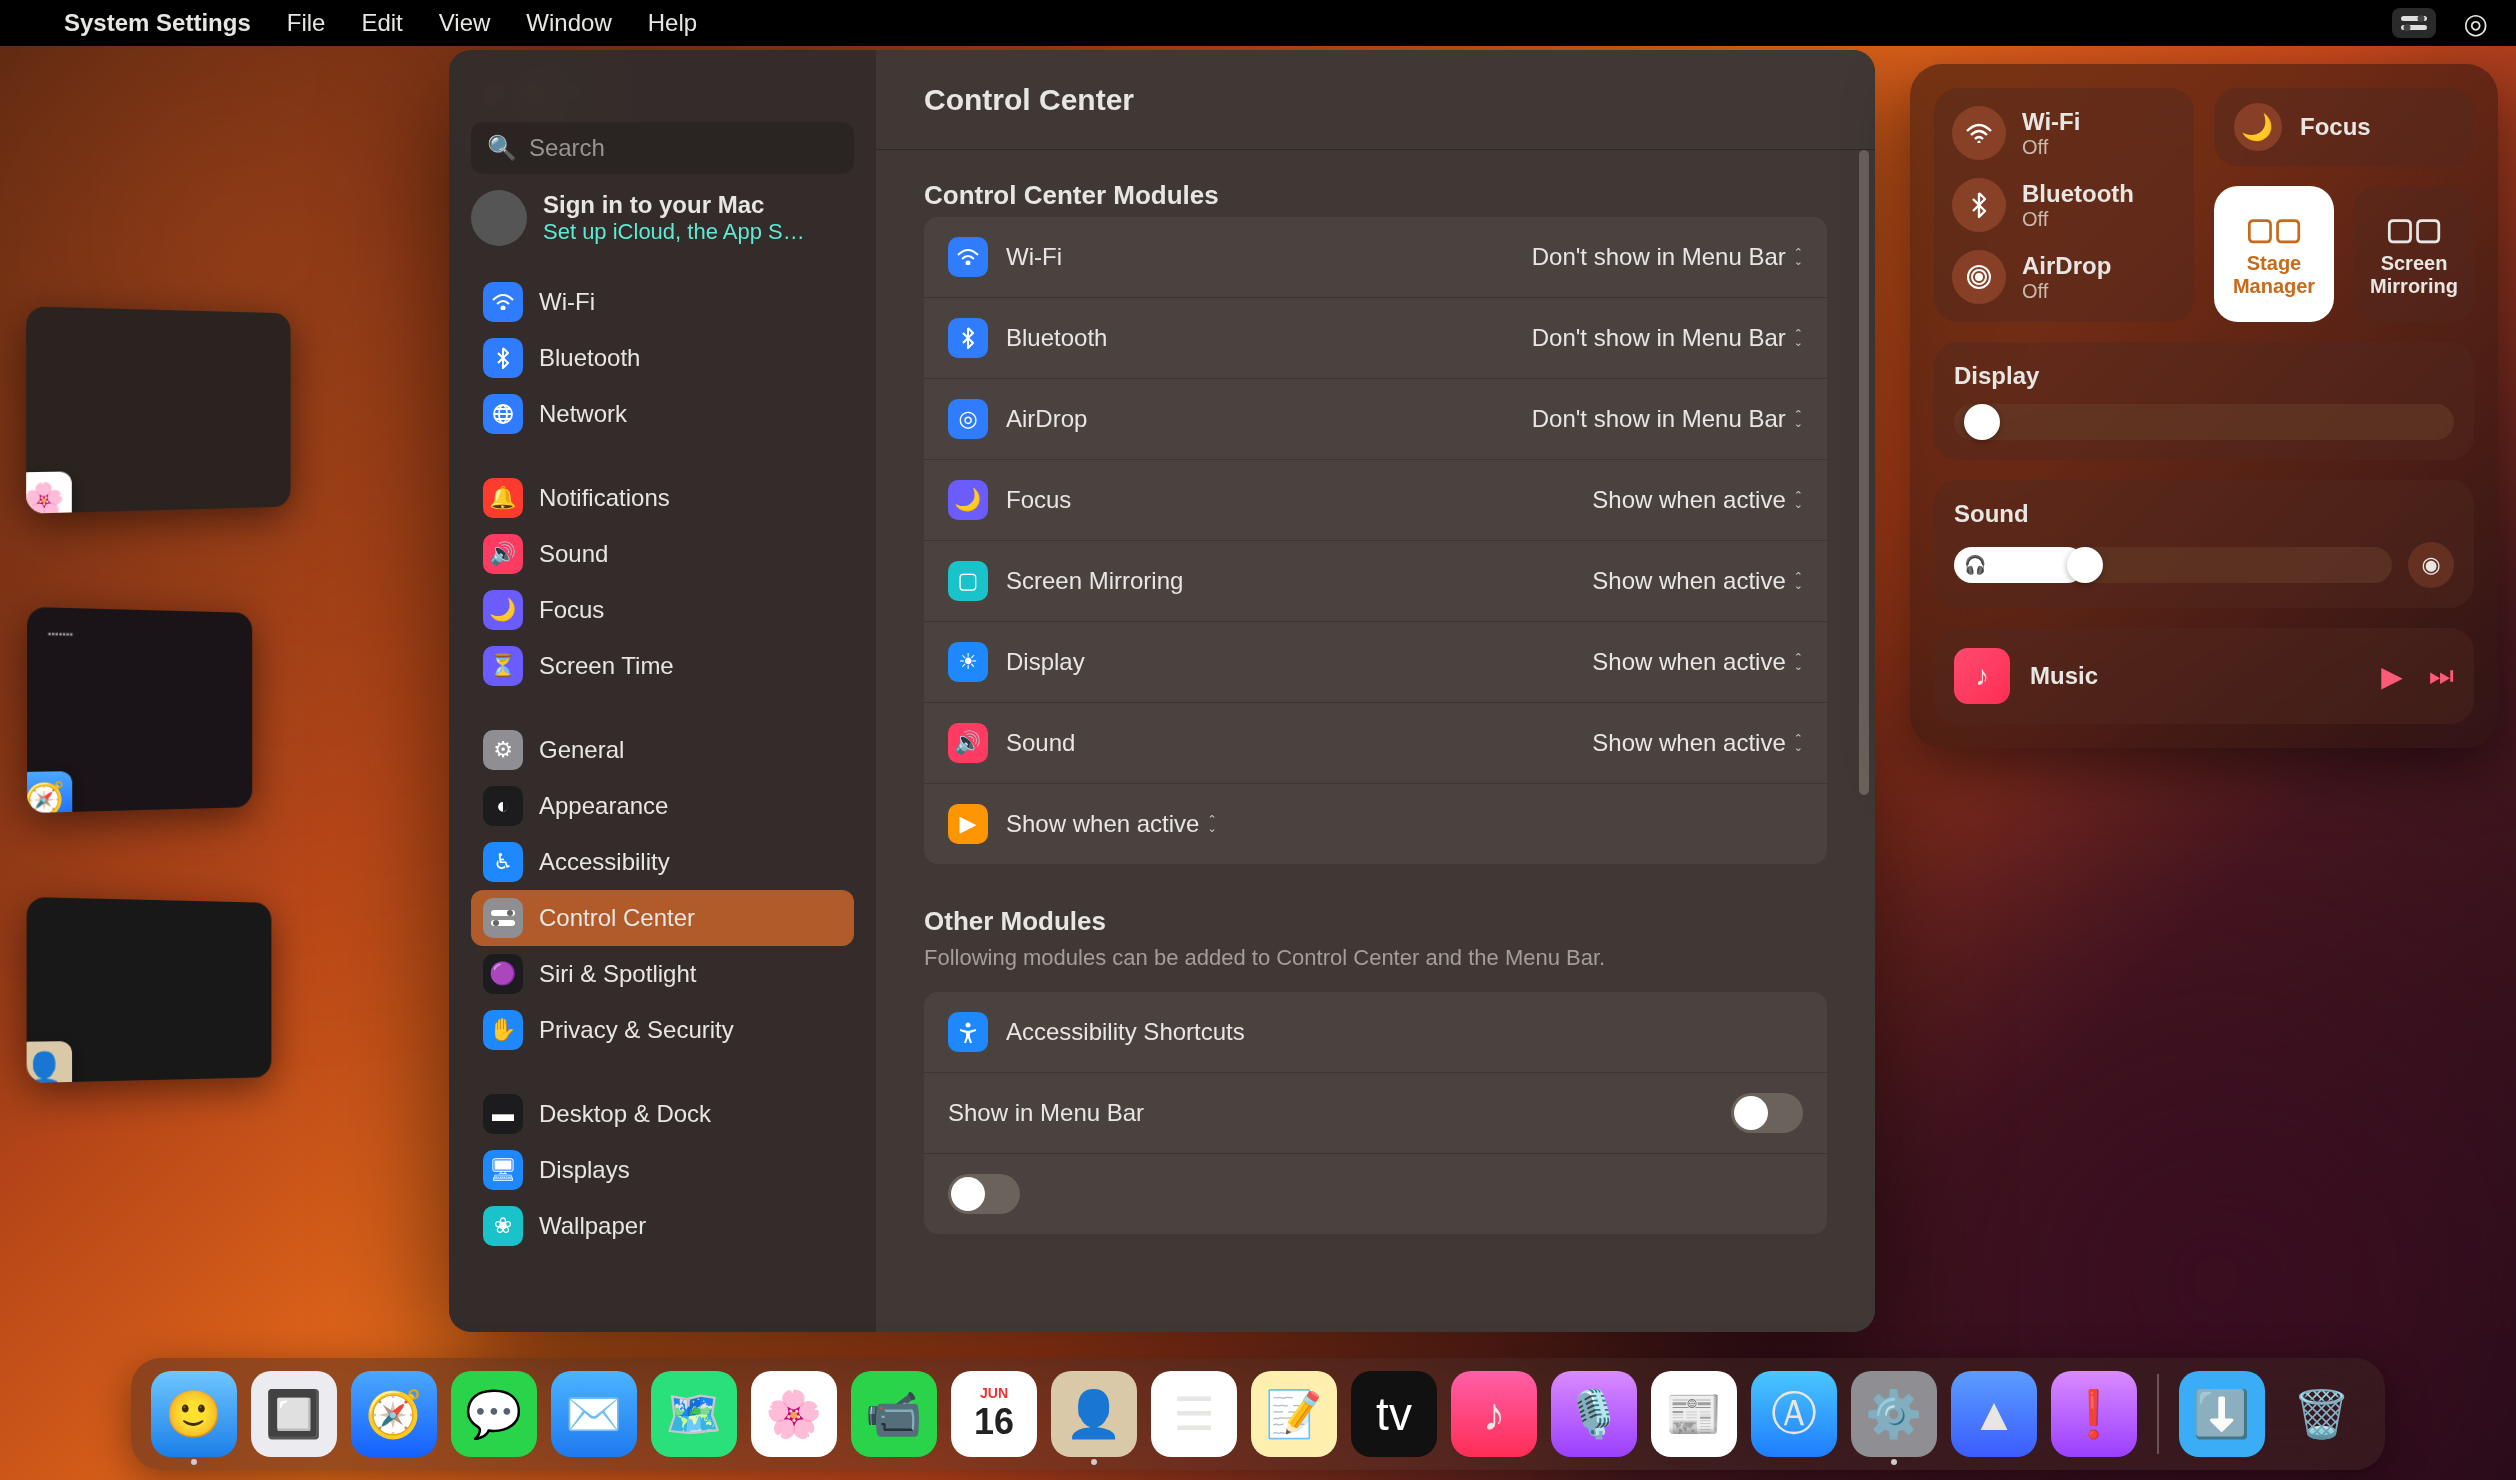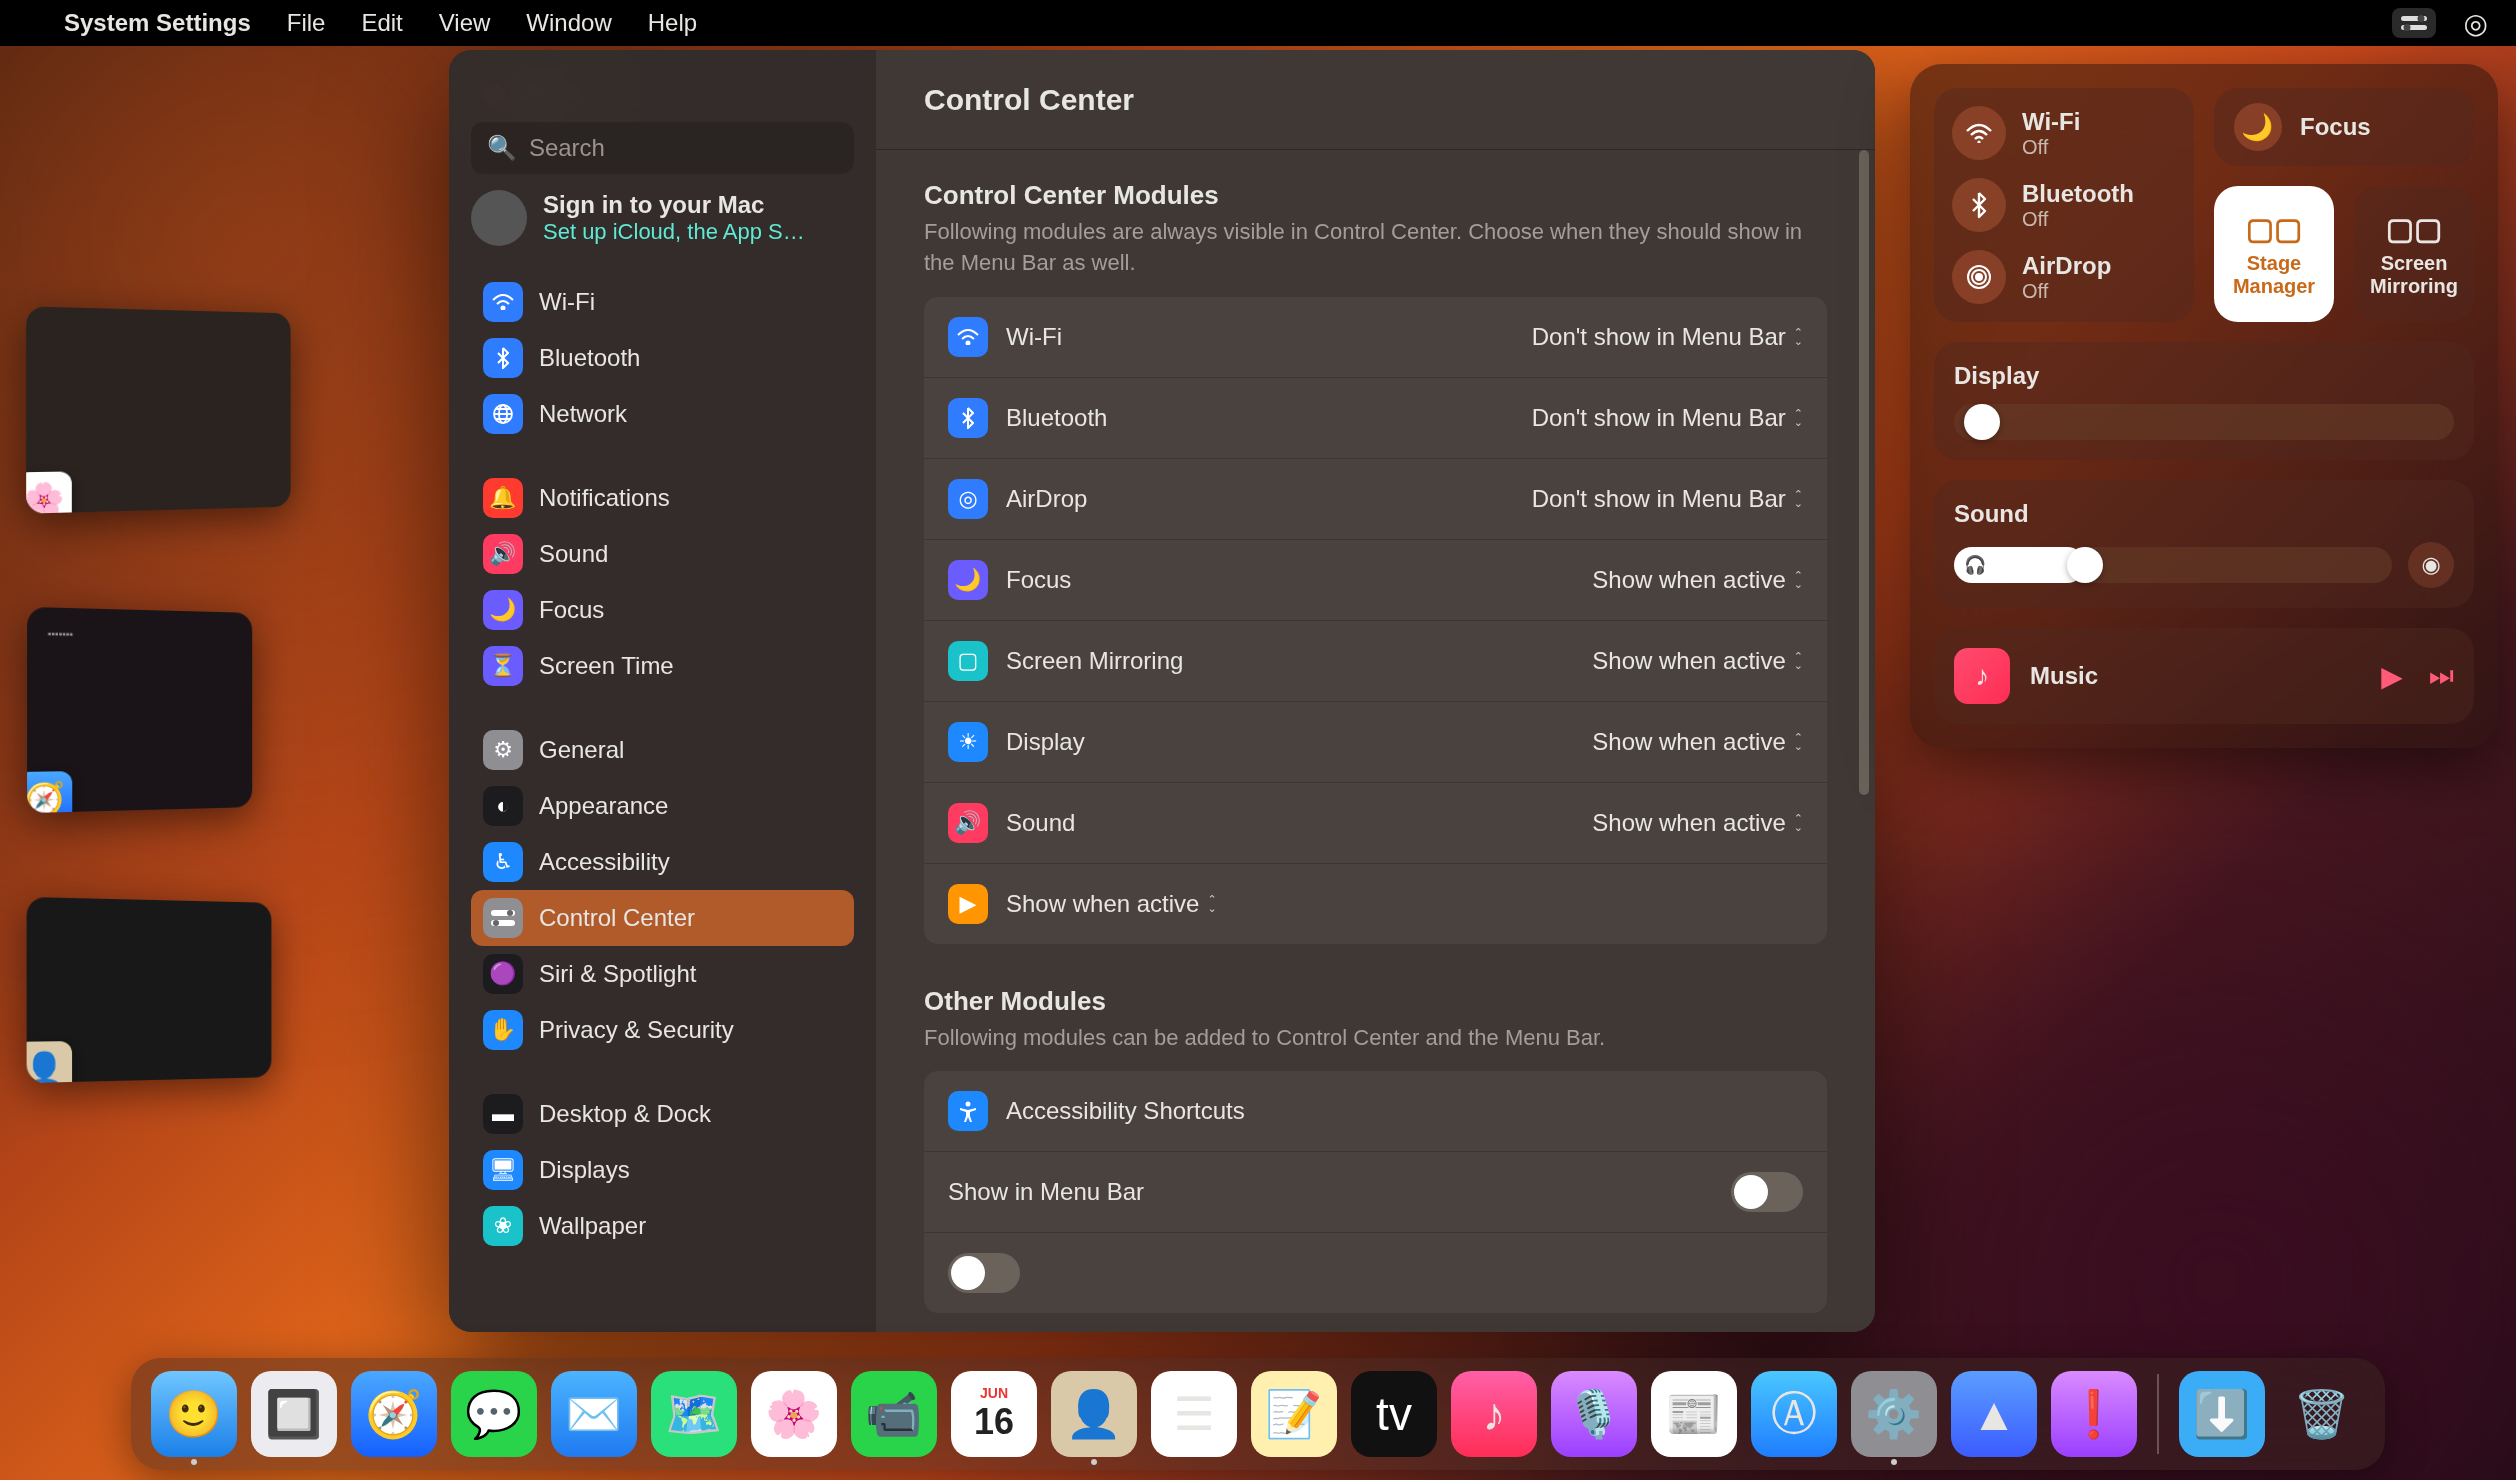--- a/index.html
+++ b/index.html
@@ -231,21 +231,20 @@
             <div class="side-icon" style="background: rgb(25, 195, 201);">❀</div>
             <span>Wallpaper</span>
           </div>
         </div>
       </div>
   </div>
   <div class="content">
     <div class="content-header">Control Center</div>
     <div class="content-scroll">
       <div class="section-title">Control Center Modules</div>
-      <div class="section-sub">Following modules are always visible in Control Center. Choose when they should show in the Menu Bar as well.</div>
       <div class="panel" id="panel1">
           <div class="row">
             <div class="row-icon" style="background: rgb(47, 124, 255);">
               <svg width="22" height="16" viewBox="0 0 22 16" fill="none" stroke="#fff" stroke-width="2">
                 <path d="M1 6 Q11 -4 21 6"></path>
                 <path d="M5 10 Q11 4 17 10"></path>
                 <circle cx="11" cy="14" r="1.5" fill="#fff"></circle>
               </svg>
             </div>
             <div class="row-label">Wi-Fi</div>

